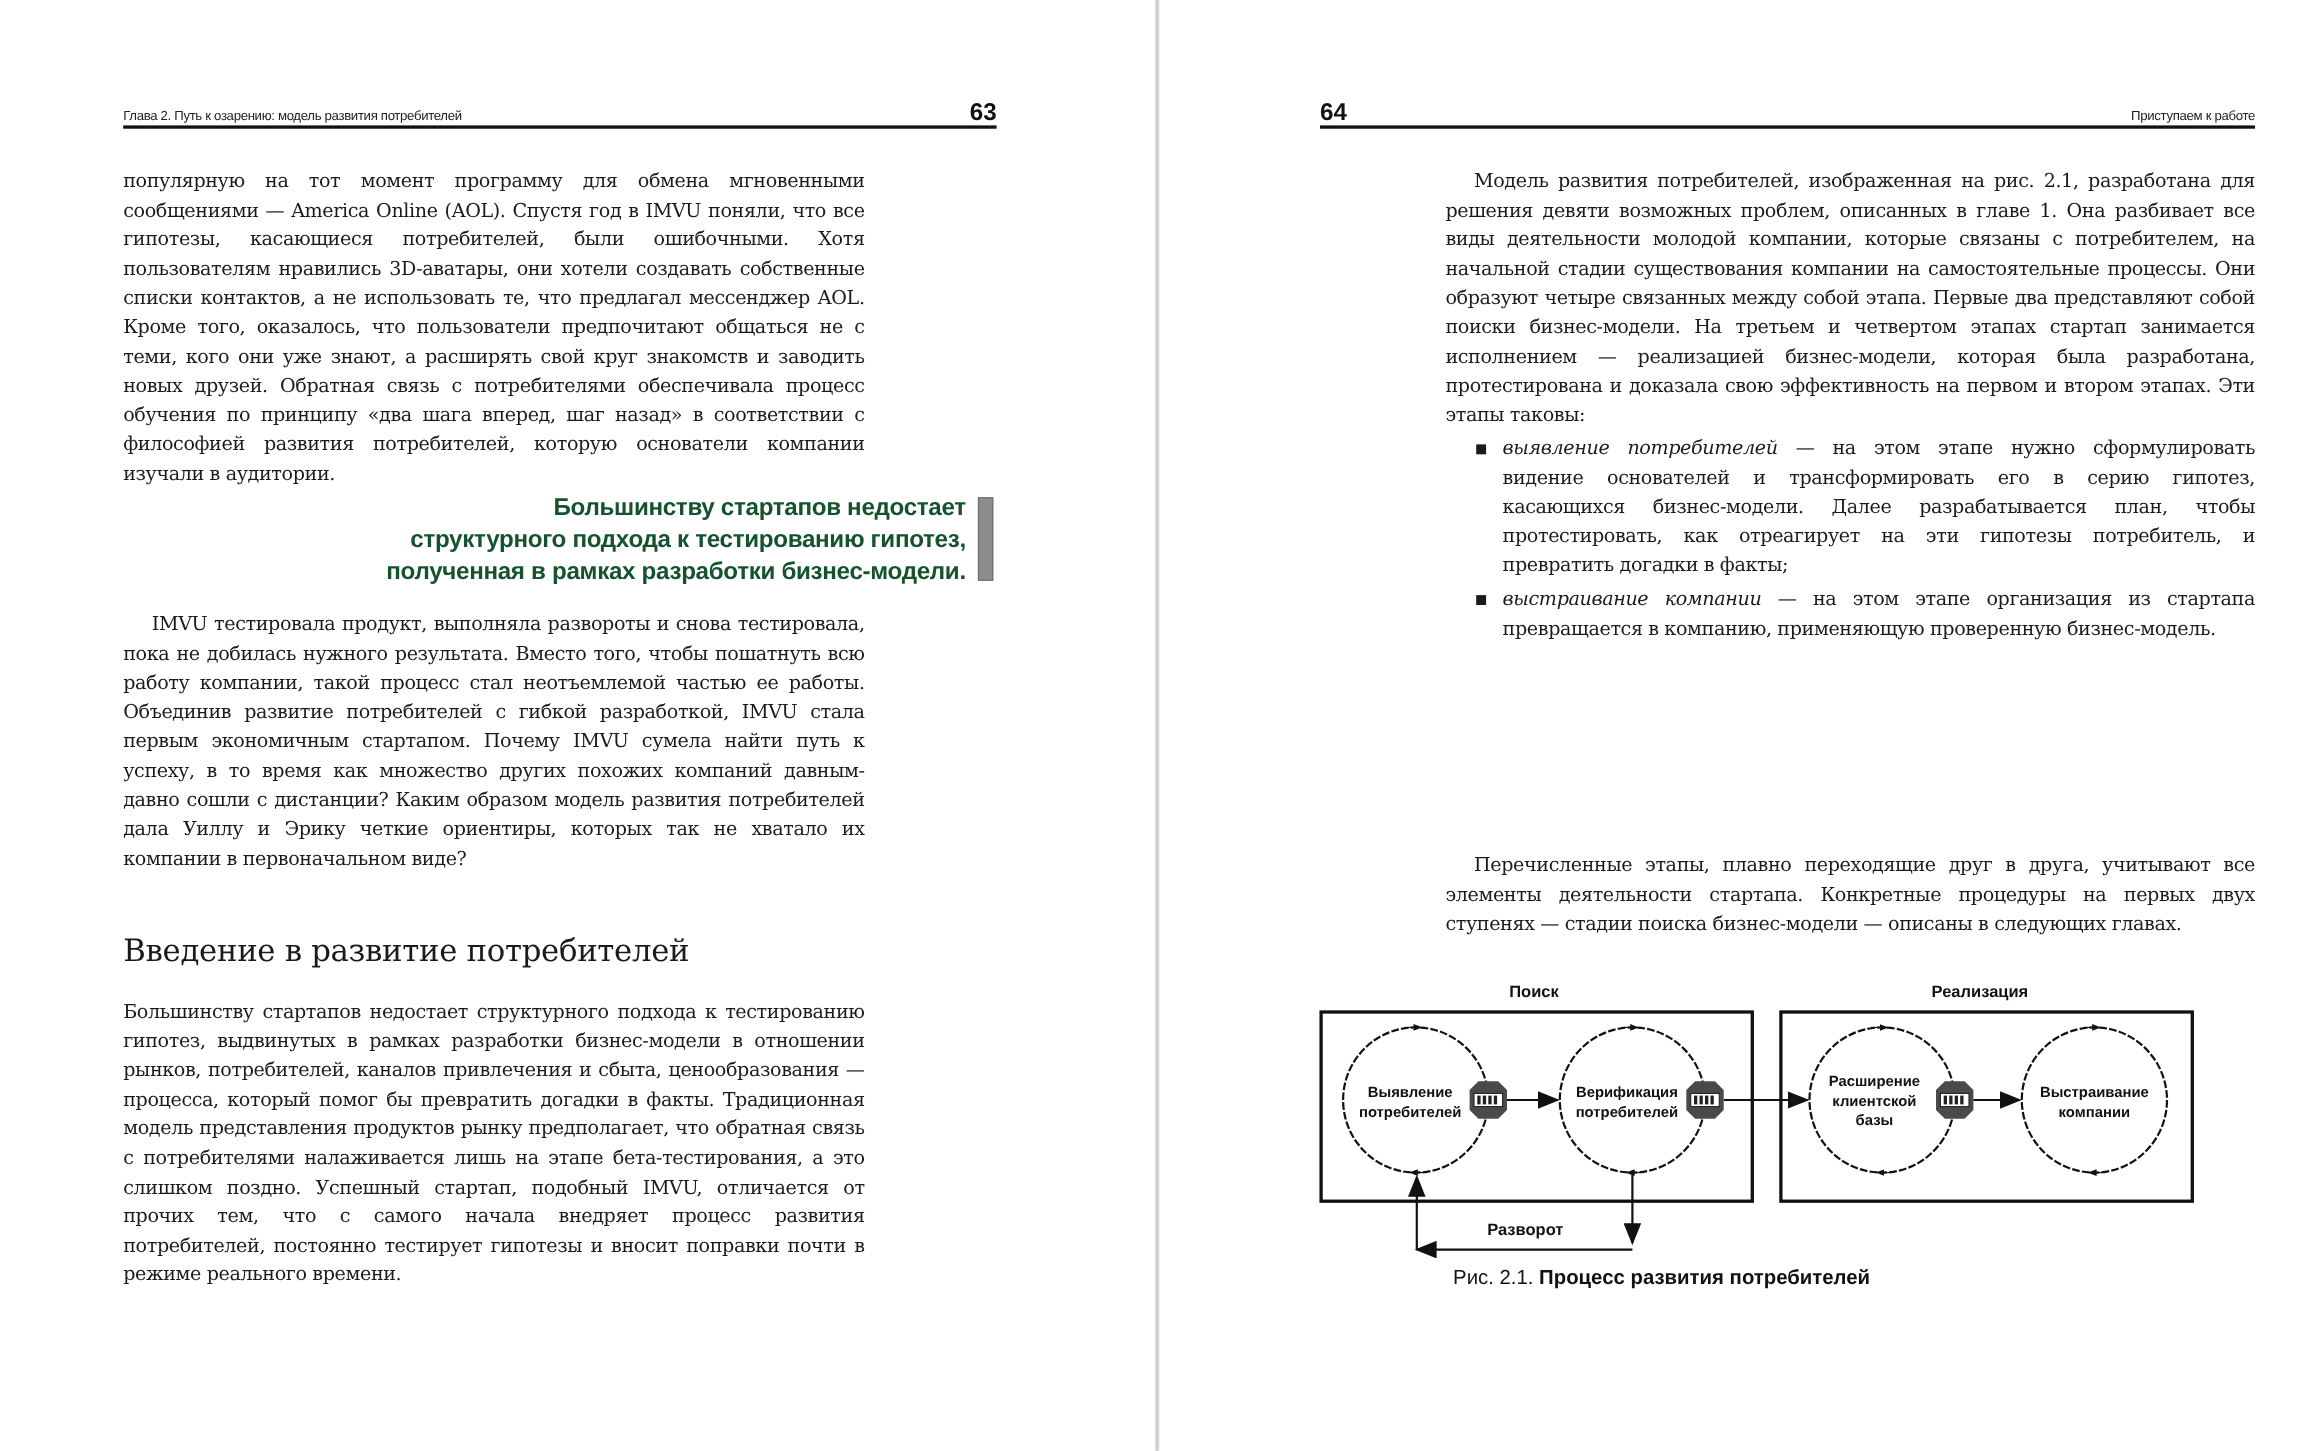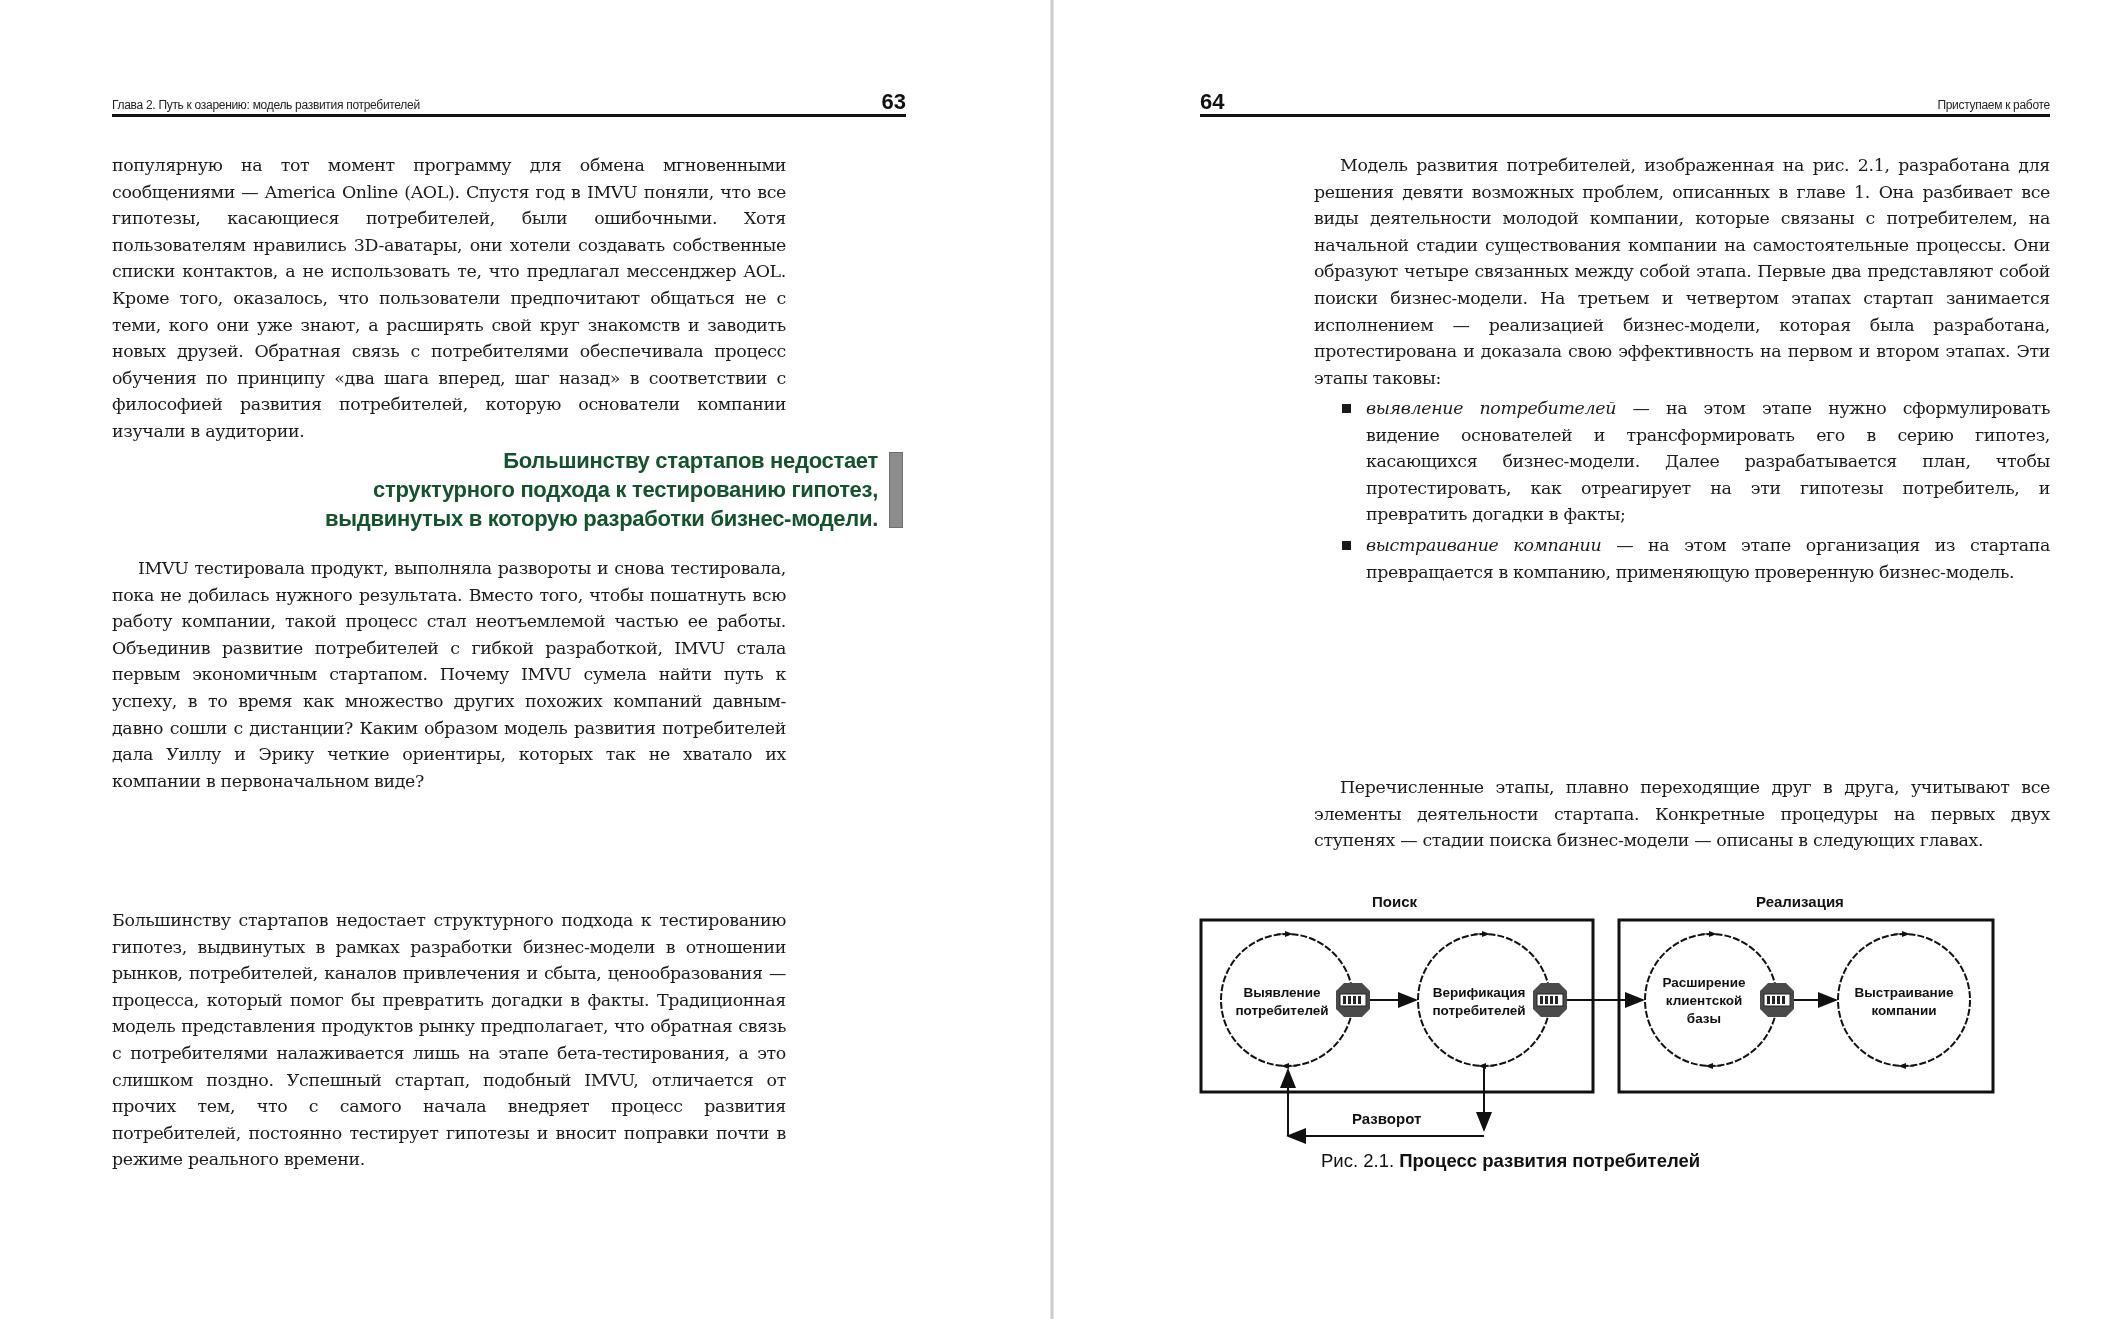--- a/index.html
+++ b/index.html
@@ -65,28 +65,29 @@
     <span class="rh-num">63</span>
   </div>
 
   <div class="body-text" style="left:112px; top:152px; width:674px;">
     <p>популярную на тот момент программу для обмена мгновенными сообщениями — America Online (AOL). Спустя год в IMVU поняли, что все гипотезы, касающиеся потребителей, были ошибочными. Хотя пользователям нравились 3D-аватары, они хотели создавать собственные списки контактов, а не использовать те, что предлагал мессенджер AOL. Кроме того, оказалось, что пользователи предпочитают общаться не с теми, кого они уже знают, а расширять свой круг знакомств и заводить новых друзей. Обратная связь с потребителями обеспечивала процесс обучения по принципу «два шага вперед, шаг назад» в соответствии с философией развития потребителей, которую основатели компании изучали в аудитории.</p>
   </div>
 
   <div class="pull-quote">
     <div>Большинству стартапов недостает</div>
     <div>структурного подхода к тестированию гипотез,</div>
-    <div>выдвинутых в которую разработки бизнес-модели.</div>
+    <div>полученная в рамках разработки бизнес-модели.</div>
   </div>
   <div class="pull-bar"></div>
 
   <div class="body-text" style="left:112px; top:555px; width:674px;">
     <p class="indent">IMVU тестировала продукт, выполняла развороты и снова тестировала, пока не добилась нужного результата. Вместо того, чтобы пошатнуть всю работу компании, такой процесс стал неотъемлемой частью ее работы. Объединив развитие потребителей с гибкой разработкой, IMVU стала первым экономичным стартапом. Почему IMVU сумела найти путь к успеху, в то время как множество других похожих компаний давным-давно сошли с дистанции? Каким образом модель развития потребителей дала Уиллу и Эрику четкие ориентиры, которых так не хватало их компании в первоначальном виде?</p>
   </div>
 
+  <h2 class="section-heading">Введение в развитие потребителей</h2>
 
   <div class="body-text" style="left:112px; top:907px; width:674px;">
     <p>Большинству стартапов недостает структурного подхода к тестированию гипотез, выдвинутых в рамках разработки бизнес-модели в отношении рынков, потребителей, каналов привлечения и сбыта, ценообразования — процесса, который помог бы превратить догадки в факты. Традиционная модель представления продуктов рынку предполагает, что обратная связь с потребителями налаживается лишь на этапе бета-тестирования, а это слишком поздно. Успешный стартап, подобный IMVU, отличается от прочих тем, что с самого начала внедряет процесс развития потребителей, постоянно тестирует гипотезы и вносит поправки почти в режиме реального времени.</p>
   </div>
 </section>
 
 <section class="page page-right">
   <div class="running-head rh-right">
     <span class="rh-num">64</span>
     <span class="rh-title">Приступаем к работе</span>

